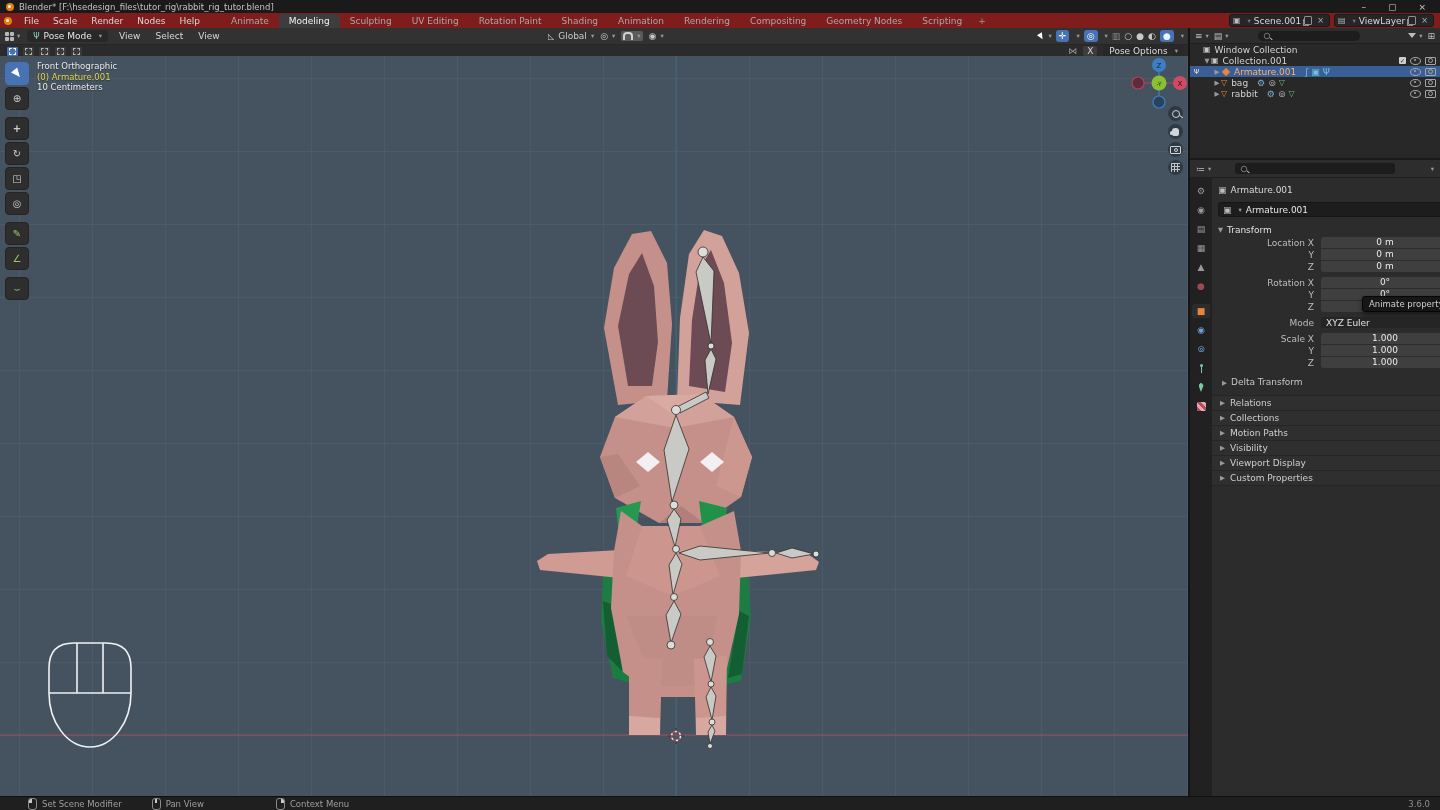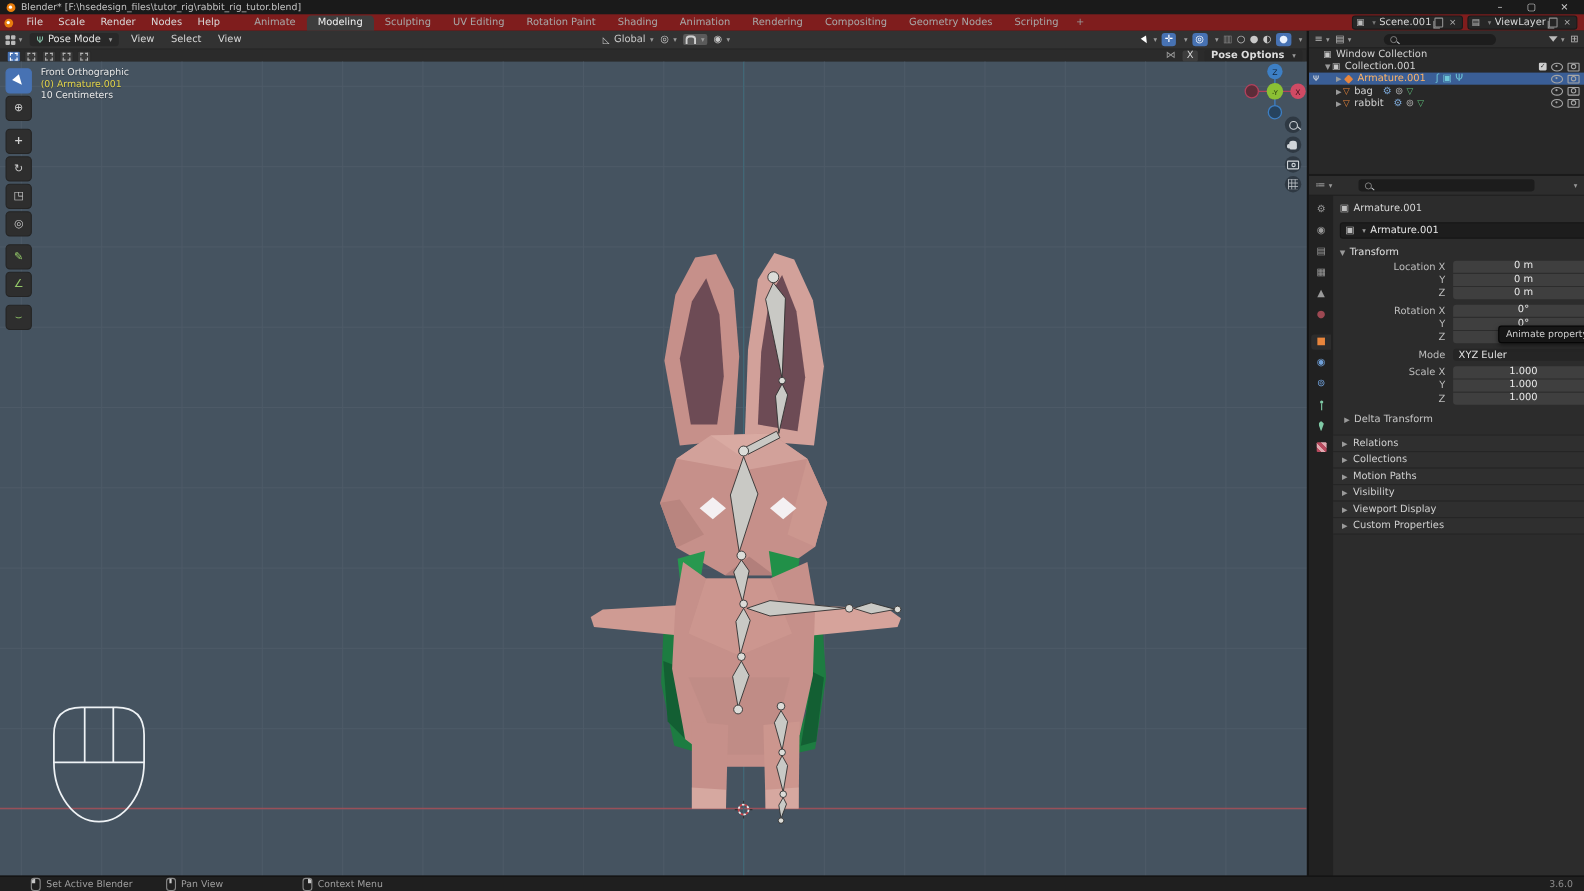--- a/index.html
+++ b/index.html
@@ -49,21 +49,21 @@
   .tgl{display:flex;align-items:center;gap:1px;color:#c9c9c9;}
   .pill{display:flex;align-items:center;background:#4772b3;border-radius:3px;color:#fff;padding:0 3px;height:12px;}
   .sphere{font-size:9px;color:#c9c9c9;}
   .magnet{display:inline-block;width:6px;height:6px;border:2px solid #d0d0d0;border-bottom:none;border-radius:4px 4px 0 0;}
   .pressed{background:#5a5a5a;border-radius:2px;padding:1px 2px;}
   .selmode{width:11px;height:9px;border-radius:2px;background:#3a3a3a;border:1px solid #2a2a2a;display:flex;align-items:center;justify-content:center;}
   .selmode i{width:5px;height:5px;border:1px dashed #b5b5b5;}
   .selmode.active{background:#4772b3;}
   .selmode.active i{border-color:#fff;}
   .xtoggle{background:#3d3d3d;border-radius:2px;color:#d5d5d5;padding:0 4px;height:10px;display:flex;align-items:center;}
-  .posopt{display:flex;align-items:center;background:#282828;border-radius:3px;padding:1px 6px;gap:4px;color:#dcdcdc;font-weight:bold;}
+  .posopt{display:flex;align-items:center;background:#282828;border-radius:3px;padding:1px 6px;gap:4px;color:#dcdcdc;}
 
   
   .vp-canvas{position:absolute;top:28px;left:0;right:0;bottom:0;background:#455360;
     background-image:linear-gradient(#4d5a67 1px,transparent 1px),linear-gradient(90deg,#4d5a67 1px,transparent 1px);
     background-size:73px 73px;background-position:19px 22px;overflow:hidden;}
   .scene-svg{position:absolute;left:0;top:0;}
   .vp-text{position:absolute;left:37px;top:5px;line-height:10.5px;font-size:8.5px;text-shadow:0 1px 1px rgba(0,0,0,.35);}
   .vp-text .l1,.vp-text .l3{color:#e9e9e9;}
   .vp-text .l2{color:#e3d44a;}
 
@@ -689,21 +689,21 @@
         </div>
       </div>
     </div>
   </div>
 
   <div class="tooltip">Animate property.</div>
 
   <div class="statusbar">
     <span class="shint" style="margin-left:28px;">
       <span class="mico l"></span>
-      <span>Set Active Blender</span>
+      <span>Set Scene Modifier</span>
     </span>
     <span class="shint" style="margin-left:30px;">
       <span class="mico m"></span>
       <span>Pan View</span>
     </span>
     <span class="shint" style="margin-left:72px;">
       <span class="mico r"></span>
       <span>Context Menu</span>
     </span>
     <span class="version">3.6.0</span>

